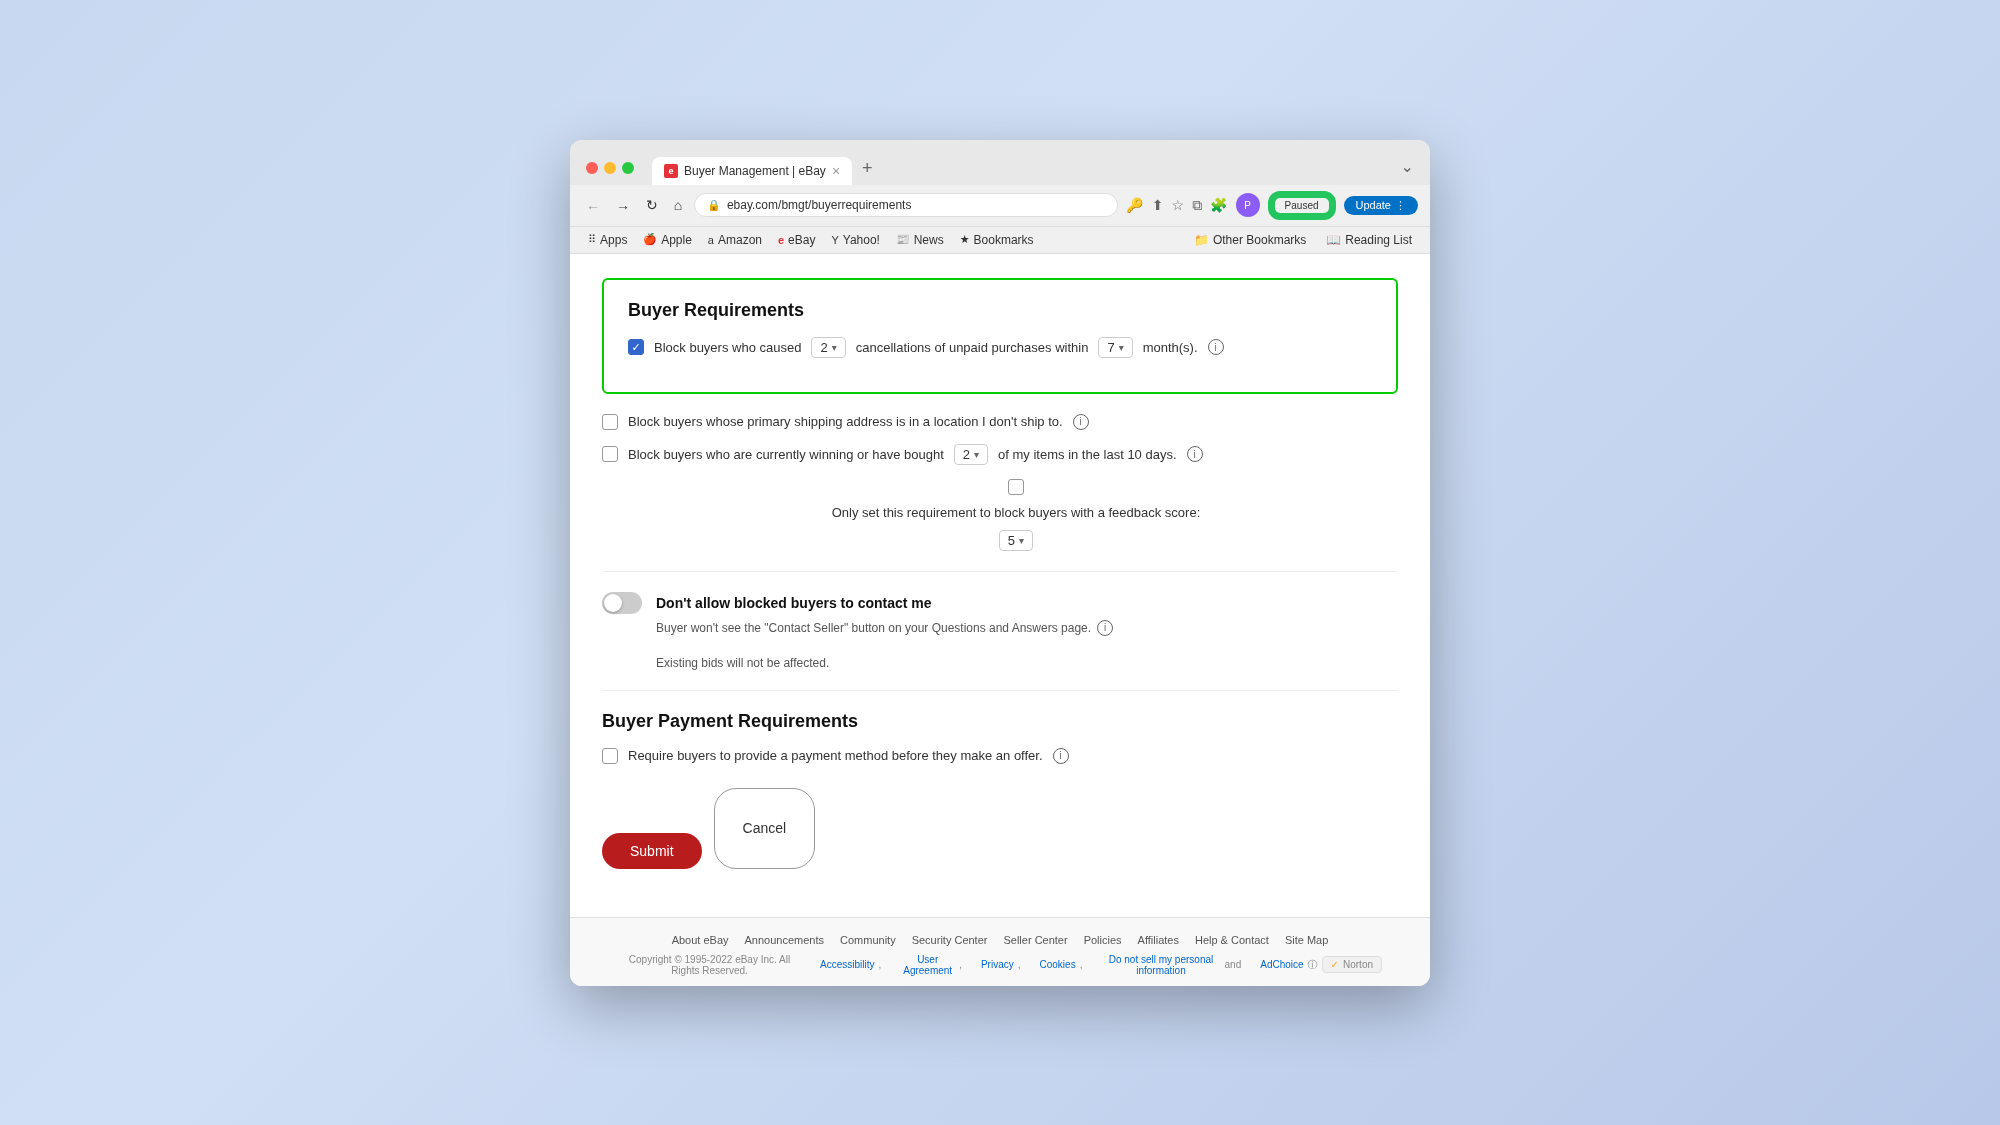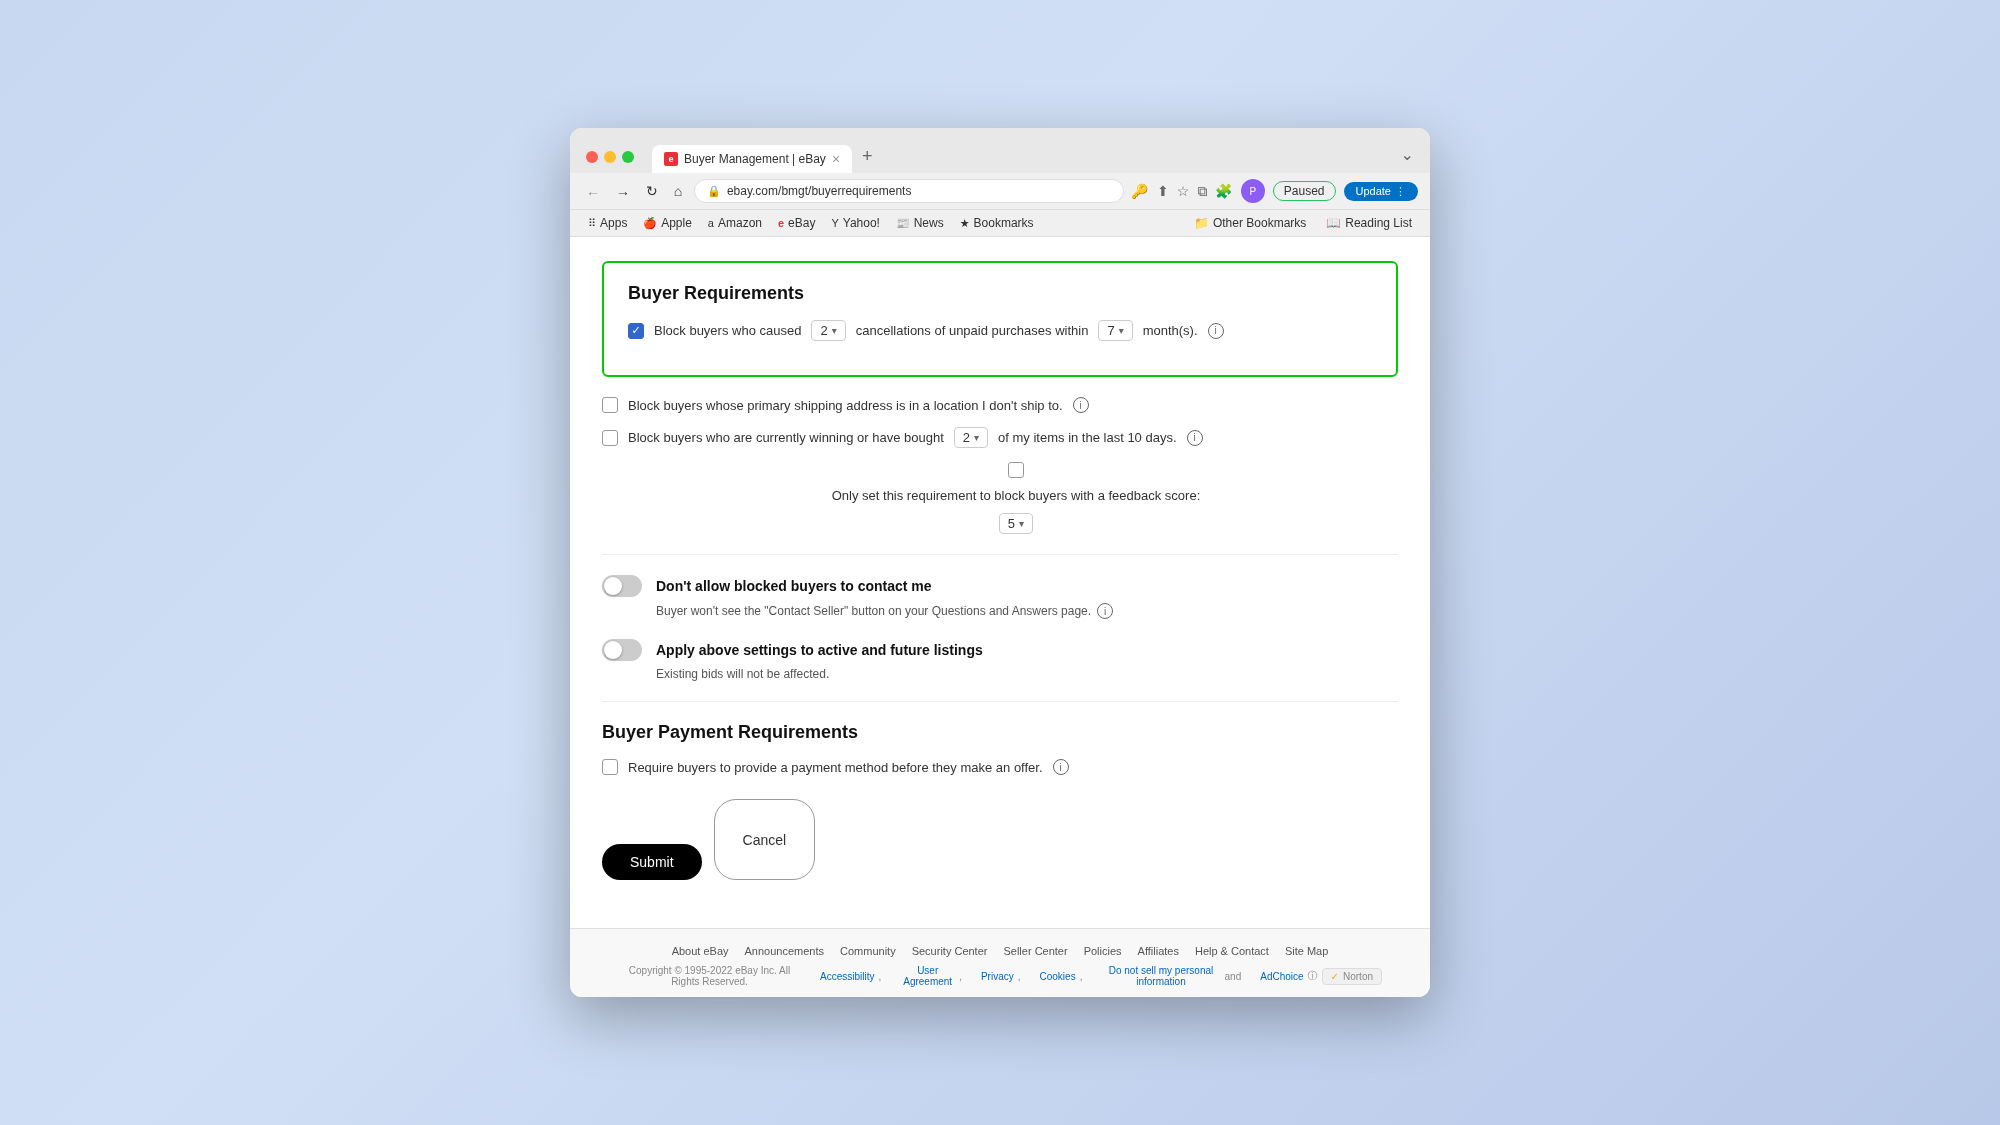--- a/index.html
+++ b/index.html
@@ -139,24 +139,24 @@
       border-radius: 50%;
       background: #8b5cf6;
       display: flex;
       align-items: center;
       justify-content: center;
       color: white;
       font-size: 10px;
     }
     .paused-btn {
       background: transparent;
-      border: 1px solid #22c55e;
+      border: 7px solid #22c55e;
       border-radius: 12px;
       padding: 2px 10px;
-      font-size: 12px;
+      font-size: 10px;
       color: #333;
       cursor: pointer;
     }
     .update-btn {
       background: #0071c5;
       border: none;
       border-radius: 12px;
       padding: 3px 12px;
       font-size: 11px;
       color: white;
@@ -349,21 +349,21 @@
     }
 
     
     .actions-row {
       display: flex;
       gap: 12px;
       margin-top: 24px;
       margin-bottom: 24px;
     }
     .btn-submit {
-      background: #000000;
+      background: #b91c1c;
       color: white;
       border: none;
       border-radius: 22px;
       padding: 10px 28px;
       font-size: 14px;
       font-weight: 500;
       cursor: pointer;
       margin-top: 45px;
     }
     .btn-cancel {
@@ -563,26 +563,20 @@
         </div>
         <span class="toggle-label">Don't allow blocked buyers to contact me</span>
       </div>
       <div class="toggle-sublabel">
         <span>Buyer won't see the "Contact Seller" button on your Questions and Answers page.</span>
         <div class="info-icon">i</div>
       </div>
     </div>
 
     <div class="toggle-row">
-      <div class="toggle-main">
-        <div class="toggle">
-          <div class="knob"></div>
-        </div>
-        <span class="toggle-label">Apply above settings to active and future listings</span>
-      </div>
       <div class="toggle-sublabel">
         <span>Existing bids will not be affected.</span>
       </div>
     </div>
 
     <hr class="divider">
 
     <div class="section-title-plain">Buyer Payment Requirements</div>
 
     <div class="requirement-row">

